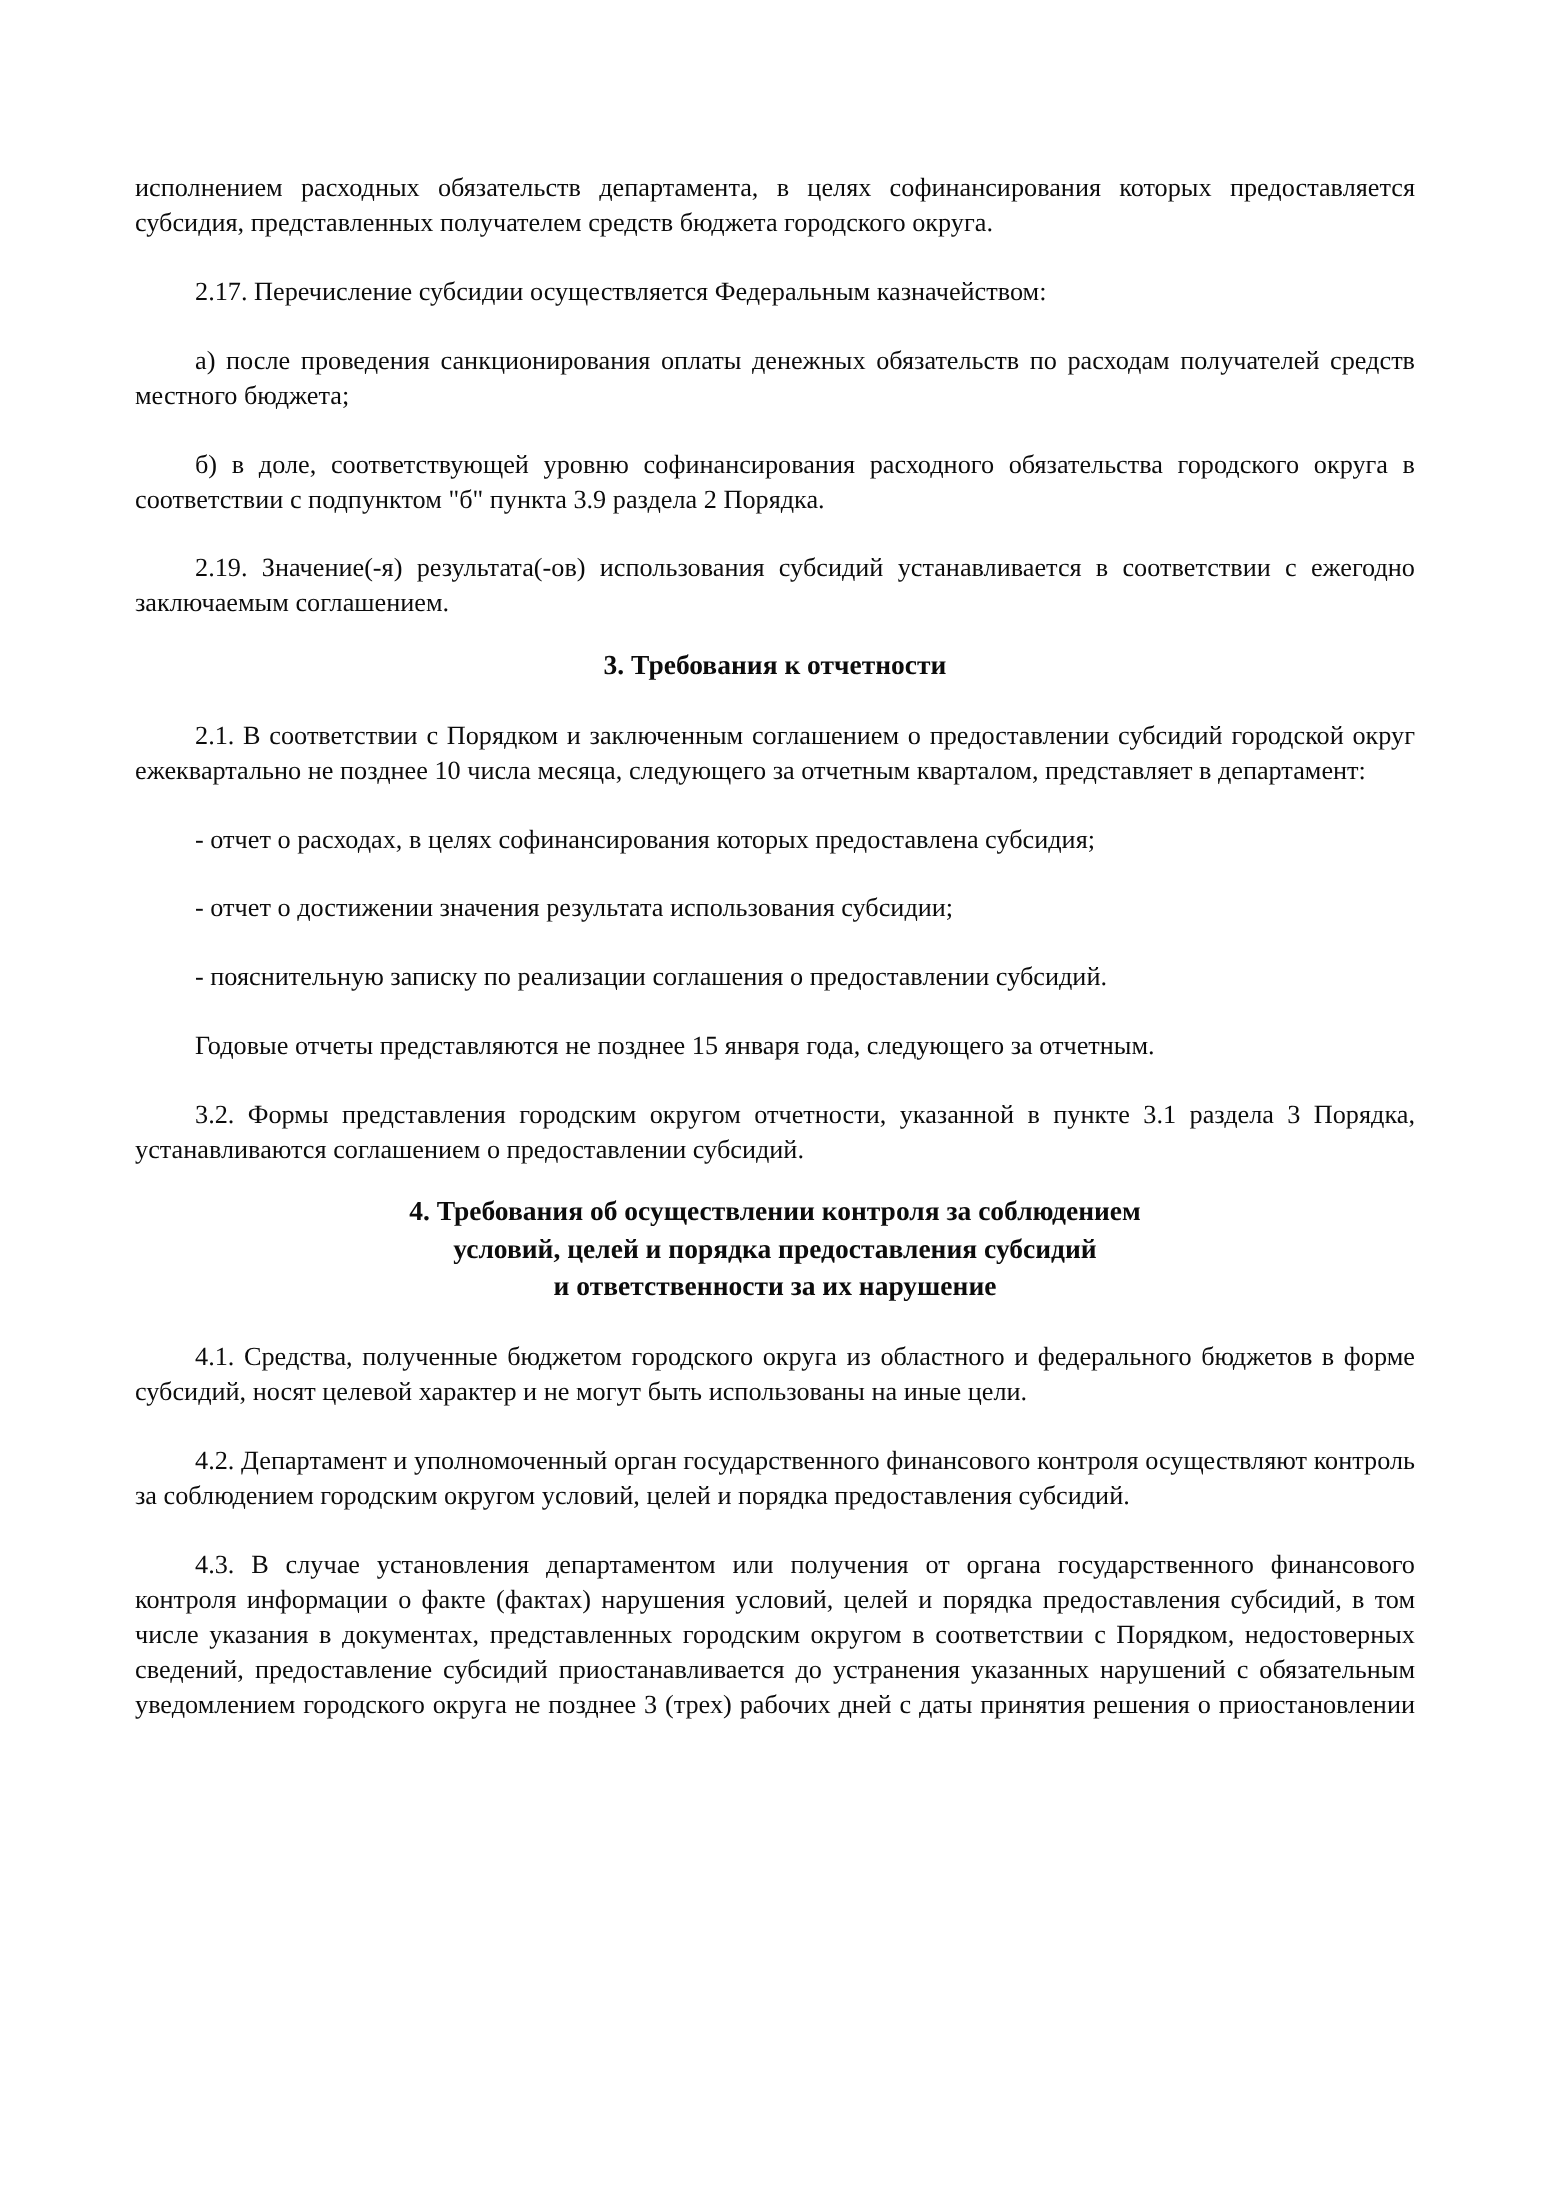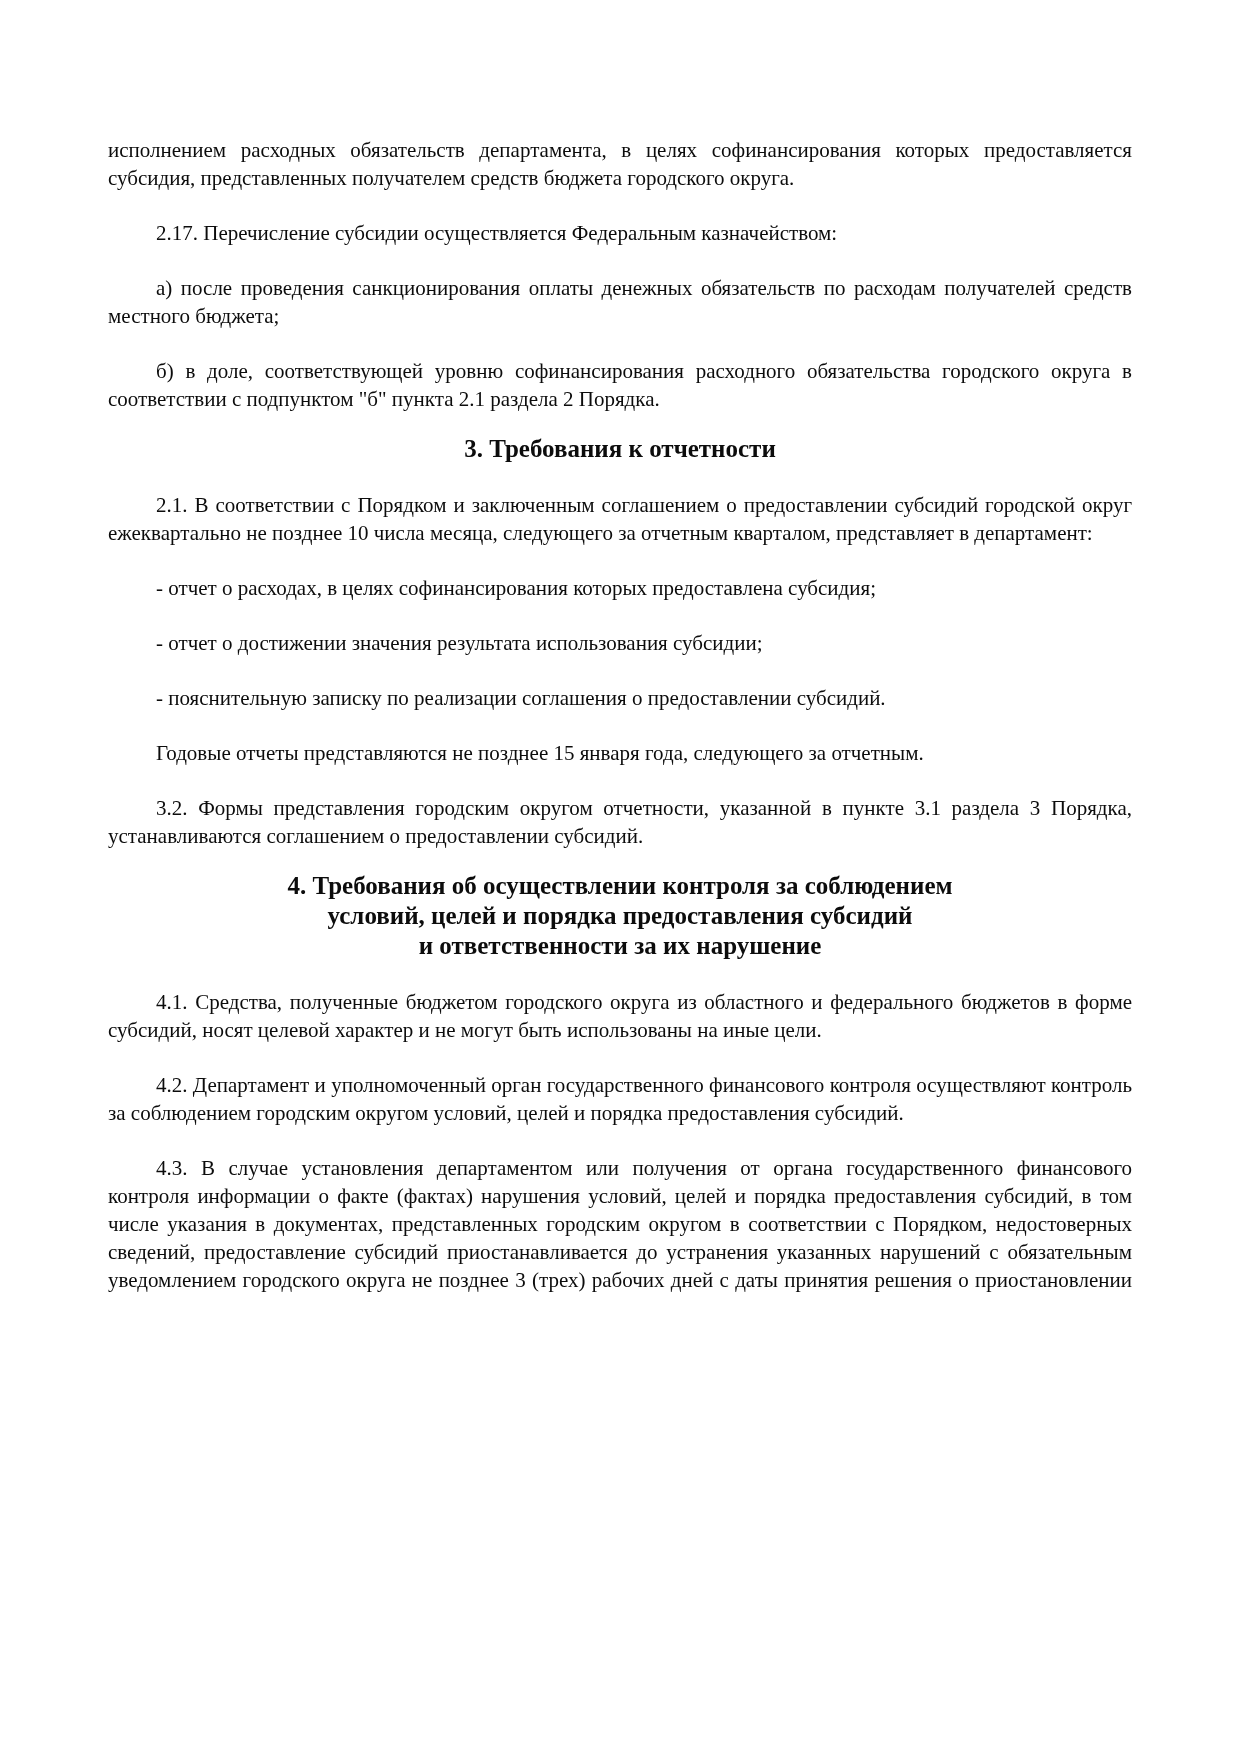--- a/index.html
+++ b/index.html
@@ -19,36 +19,37 @@
   }
   p.para {
     font-size: 21px;
     line-height: 28px;
     text-align: justify;
     margin-bottom: 21px;
   }
   p.para.indent { text-indent: 48px; margin-top: 27px; }
   p.para.justify-last { text-align-last: justify; }
   h2.head {
-    font-size: 25px;
+    font-size: 22px;
     line-height: 30px;
     font-weight: bold;
     text-align: center;
     white-space: pre-line;
     margin: 6px 0 25px 0;
   }
 </style>
 </head>
 <body>
 
 <div class="page">
   <p class="para">исполнением расходных обязательств департамента, в целях софинансирования которых предоставляется субсидия, представленных получателем средств бюджета городского округа.</p>
   <p class="para indent">2.17. Перечисление субсидии осуществляется Федеральным казначейством:</p>
   <p class="para indent">а) после проведения санкционирования оплаты денежных обязательств по расходам получателей средств местного бюджета;</p>
-  <p class="para indent">б) в доле, соответствующей уровню софинансирования расходного обязательства городского округа в соответствии с подпунктом "б" пункта 2.1 раздела 2 Порядка.</p>
+  <p class="para indent">б) в доле, соответствующей уровню софинансирования расходного обязательства городского округа в соответствии с подпунктом "б" пункта 3.9 раздела 2 Порядка.</p>
+  <p class="para indent">2.19. Значение(-я) результата(-ов) использования субсидий устанавливается в соответствии с ежегодно заключаемым соглашением.</p>
   <h2 class="head">3. Требования к отчетности</h2>
   <p class="para indent">2.1. В соответствии с Порядком и заключенным соглашением о предоставлении субсидий городской округ ежеквартально не позднее 10 числа месяца, следующего за отчетным кварталом, представляет в департамент:</p>
   <p class="para indent">- отчет о расходах, в целях софинансирования которых предоставлена субсидия;</p>
   <p class="para indent">- отчет о достижении значения результата использования субсидии;</p>
   <p class="para indent">- пояснительную записку по реализации соглашения о предоставлении субсидий.</p>
   <p class="para indent">Годовые отчеты представляются не позднее 15 января года, следующего за отчетным.</p>
   <p class="para indent">3.2. Формы представления городским округом отчетности, указанной в пункте 3.1 раздела 3 Порядка, устанавливаются соглашением о предоставлении субсидий.</p>
   <h2 class="head">4. Требования об осуществлении контроля за соблюдением
 условий, целей и порядка предоставления субсидий
 и ответственности за их нарушение</h2>

